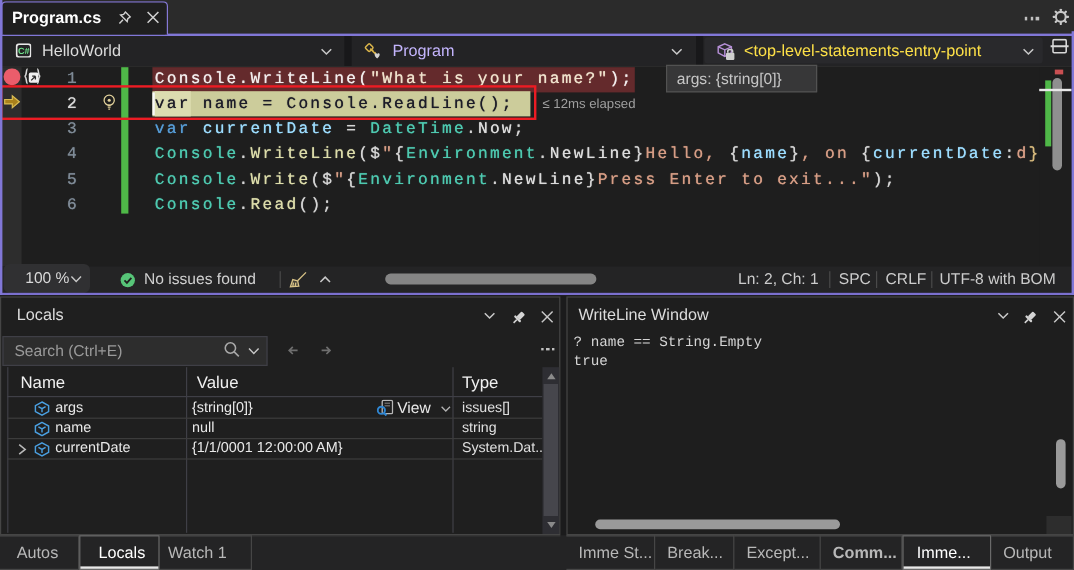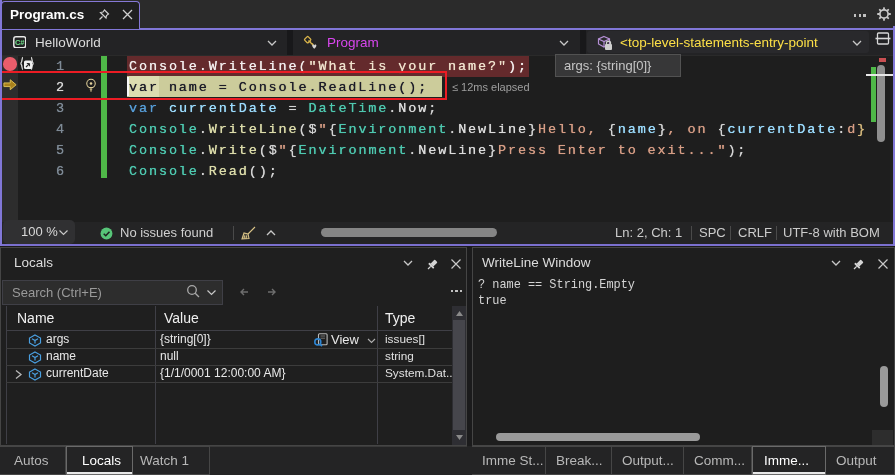--- a/index.html
+++ b/index.html
@@ -69,21 +69,21 @@
   <path d="M2 2 L6 6 L10 2" stroke="#c8c8c8" stroke-width="1.3" fill="none"></path>
 </svg>
 
 <svg class="abs" style="left:303px;top:35px;" width="17" height="15" viewBox="0 0 17 15">
   <g stroke="#d9b44a" stroke-width="1.3" fill="none">
     <rect x="0.9" y="0.9" width="5" height="5" rx="1" transform="rotate(-45 3.4 3.4) translate(0 1.8)"></rect>
     <path d="M5.5 5.5 L11 11 M8 6.5 L6.8 7.7 M10 8.5 L8.8 9.7"></path>
   </g>
   <path d="M9.2 10.5 C9.2 9 11.3 9 11.3 10.5 C11.3 9 13.4 9 13.4 10.5 C13.4 12.2 11.3 13.8 11.3 13.8 C11.3 13.8 9.2 12.2 9.2 10.5 Z" fill="#d4d4d4"></path>
 </svg>
-<div class="abs" style="left:327px;top:30px;height:26px;line-height:26px;color:#d946ef;font-size:13.5px;">Program</div>
+<div class="abs" style="left:327px;top:30px;height:26px;line-height:26px;color:#c4b5fd;font-size:13.5px;">Program</div>
 <svg class="abs" style="left:558px;top:39px;" width="12" height="8" viewBox="0 0 12 8">
   <path d="M2 2 L6 6 L10 2" stroke="#c8c8c8" stroke-width="1.3" fill="none"></path>
 </svg>
 <div class="abs" style="left:587px;top:31px;width:282px;height:22px;background:#29292c;border-radius:3px;"></div>
 
 <svg class="abs" style="left:596px;top:35px;" width="18" height="17" viewBox="0 0 18 17">
   <g stroke="#b58fd6" stroke-width="1.2" fill="none">
     <path d="M8 1.5 L13.5 4 L13.5 9 L8 12 L2.5 9 L2.5 4 Z"></path>
     <path d="M2.5 4 L8 6.5 L13.5 4 M8 6.5 L8 12"></path>
   </g>
@@ -336,20 +336,20 @@
 <div class="abs" style="left:880px;top:366px;width:8px;height:41px;background:#9a9a9a;border-radius:4px;"></div>
 <div class="abs" style="left:496px;top:433px;width:204px;height:8px;background:#9a9a9a;border-radius:4px;"></div>
 <div class="abs" style="left:872px;top:430px;width:21px;height:15px;background:#2d2d2d;"></div>
 
 <div class="abs" style="left:472px;top:446px;width:423px;height:1px;background:#3a3a3a;"></div>
 <div class="abs" style="left:472px;top:446px;width:74px;height:29px;border:1px solid #464646;border-left:none;box-sizing:border-box;"></div>
 <div class="abs" style="left:482px;top:446px;height:29px;line-height:29px;color:#b8b8b8;font-size:13.5px;">Imme St...</div>
 <div class="abs" style="left:546px;top:446px;width:66px;height:29px;border:1px solid #464646;border-left:none;box-sizing:border-box;"></div>
 <div class="abs" style="left:556px;top:446px;height:29px;line-height:29px;color:#b8b8b8;font-size:13.5px;">Break...</div>
 <div class="abs" style="left:612px;top:446px;width:72px;height:29px;border:1px solid #464646;border-left:none;box-sizing:border-box;"></div>
-<div class="abs" style="left:622px;top:446px;height:29px;line-height:29px;color:#b8b8b8;font-size:13.5px;">Output...</div>
+<div class="abs" style="left:622px;top:446px;height:29px;line-height:29px;color:#b8b8b8;font-size:13.5px;">Except...</div>
 <div class="abs" style="left:684px;top:446px;width:68px;height:29px;border:1px solid #464646;border-left:none;box-sizing:border-box;"></div>
-<div class="abs" style="left:694px;top:446px;height:29px;line-height:29px;color:#b8b8b8;font-size:13.5px;">Comm...</div>
+<div class="abs" style="left:694px;top:446px;height:29px;line-height:29px;color:#b8b8b8;font-size:13.5px;font-weight:bold;">Comm...</div>
 <div class="abs" style="left:752px;top:446px;width:74px;height:29px;border:1px solid #6a6a6a;box-sizing:border-box;"></div>
 <div class="abs" style="left:764px;top:446px;height:29px;line-height:29px;color:#ffffff;font-size:13.5px;">Imme...</div>
 <div class="abs" style="left:753px;top:472px;width:72px;height:2px;background:#e8e8e8;"></div>
 <div class="abs" style="left:826px;top:446px;width:69px;height:29px;border:1px solid #464646;border-left:none;box-sizing:border-box;"></div>
 <div class="abs" style="left:836px;top:446px;height:46px;line-height:29px;color:#b8b8b8;font-size:13.5px;">Output</div>
 
 </body></html>

